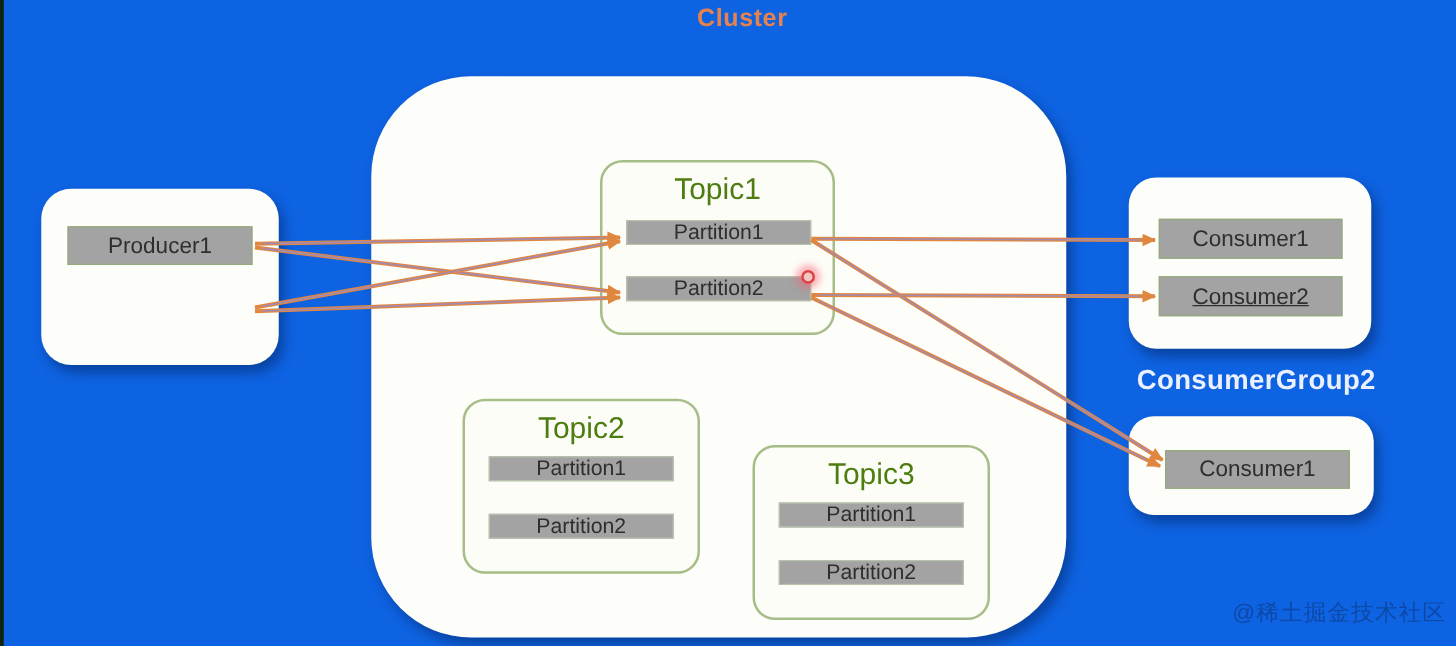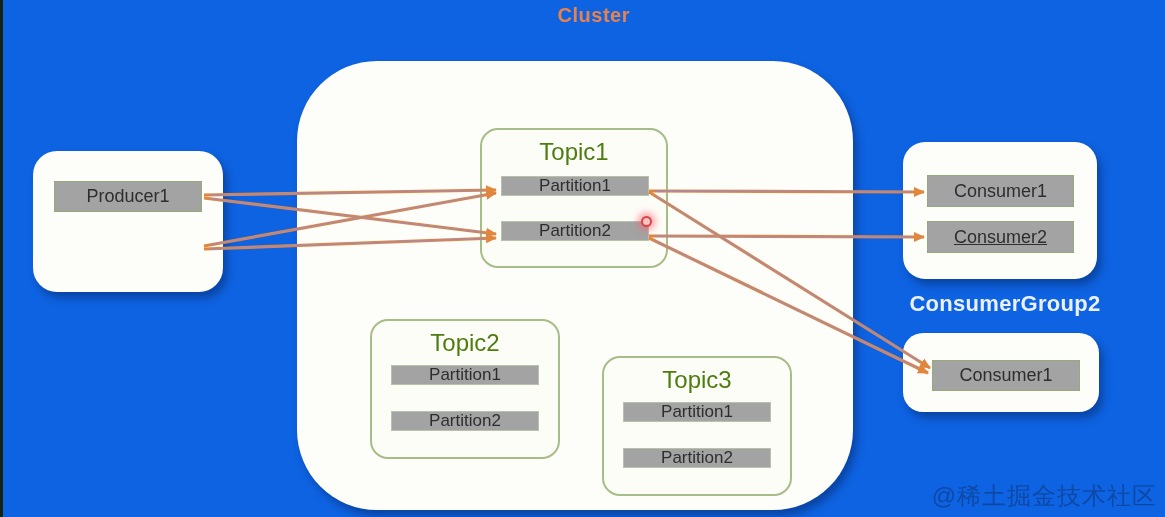--- a/index.html
+++ b/index.html
@@ -76,21 +76,21 @@
   .cg2-label{left:900px;top:291px;width:210px;}
   
   .arrows{position:absolute;left:0;top:0;width:1165px;height:517px;pointer-events:none;}
   
   .pointer-dot{
     position:absolute;left:641px;top:216px;width:7px;height:7px;border-radius:50%;
     background:#f3c6c6;border:2px solid #dd4343;
     box-shadow:0 0 6px 4px rgba(252,95,115,.5);
   }
   .watermark{
-    position:absolute;right:8px;bottom:5px;font-size:24px;
+    position:absolute;right:8px;bottom:15px;font-size:18px;
     color:rgba(12,32,76,.4);letter-spacing:1px;
   }
 </style>
 </head>
 <body>
 
 <div class="canvas">
 
   <div class="edge-strip"></div>
 

